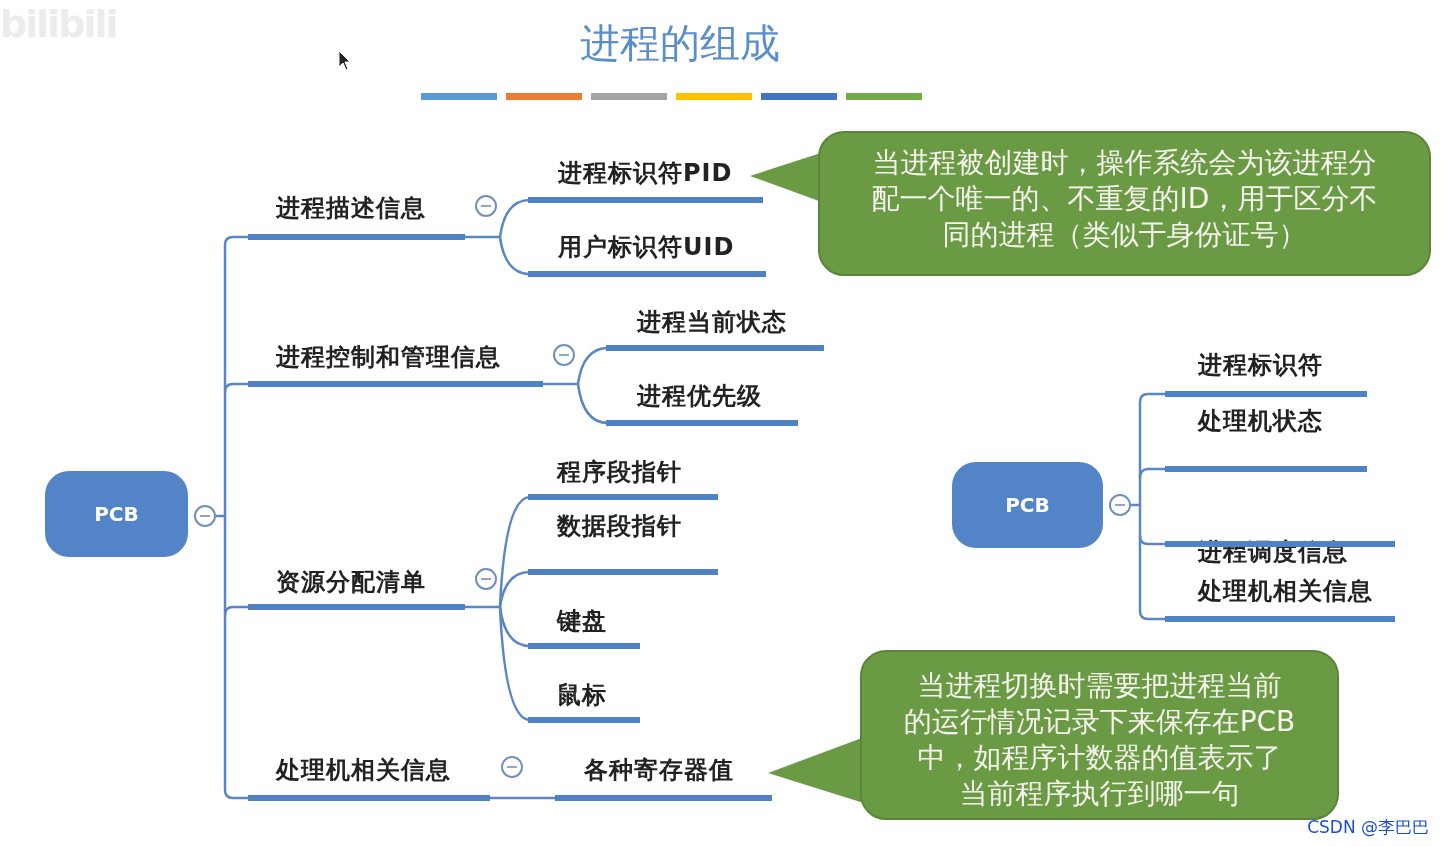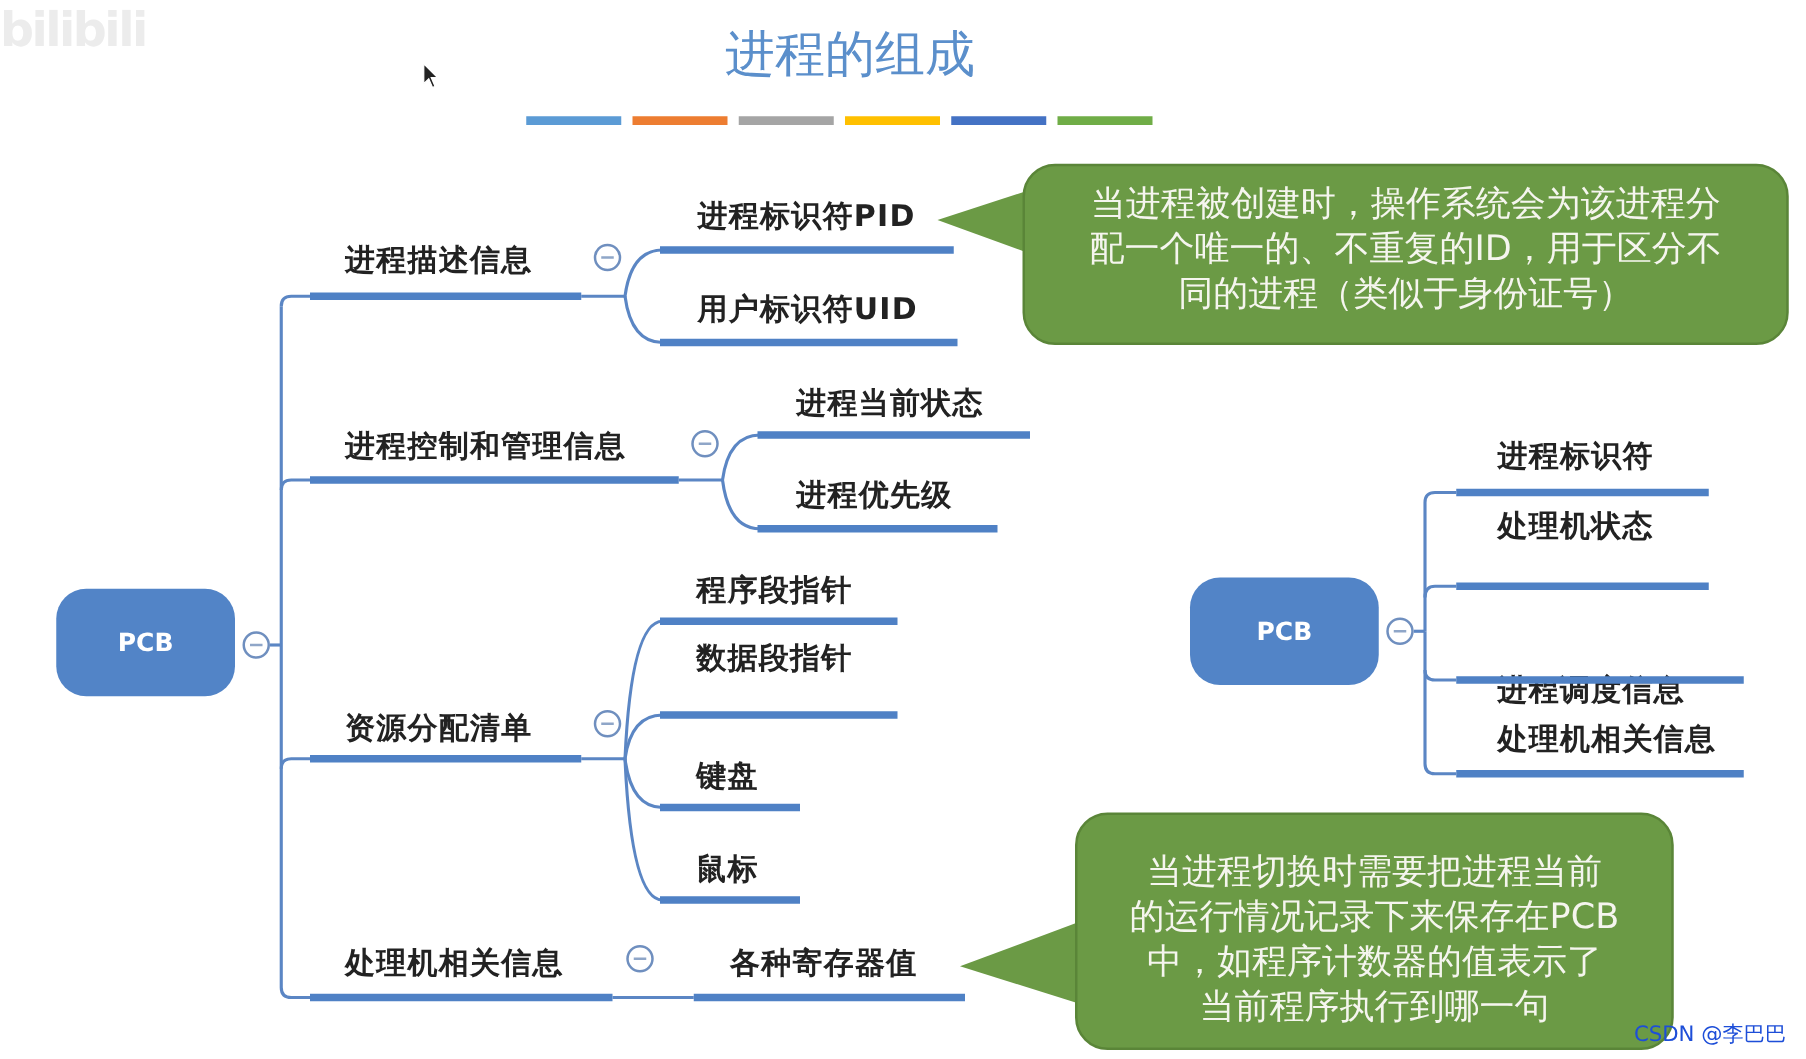--- a/index.html
+++ b/index.html
@@ -122,20 +122,20 @@
 <div class="abs node" style="left:1198px;top:500px;margin-top:36px;">进程调度信息</div>
 <div class="abs uline" style="left:1165px;top:541px;width:230px;"></div>
 <div class="abs node" style="left:1198px;top:575px;">处理机相关信息</div>
 <div class="abs uline" style="left:1165px;top:616px;width:230px;"></div>
 
 <div class="abs bubble" style="left:818px;top:131px;width:613px;height:145px;padding-top:12px;">
   <div>当进程被创建时，操作系统会为该进程分</div>
   <div>配一个唯一的、不重复的ID，用于区分不</div>
   <div>同的进程（类似于身份证号）</div>
 </div>
-<div class="abs bubble" style="left:860px;top:650px;width:479px;height:190px;padding-top:27px;">
+<div class="abs bubble" style="left:860px;top:650px;width:479px;height:170px;padding-top:16px;">
   <div>当进程切换时需要把进程当前</div>
   <div>的运行情况记录下来保存在PCB</div>
   <div>中，如程序计数器的值表示了</div>
   <div>当前程序执行到哪一句</div>
 </div>
 
 <div class="abs credit">CSDN @李巴巴</div>
 
 </body></html>

